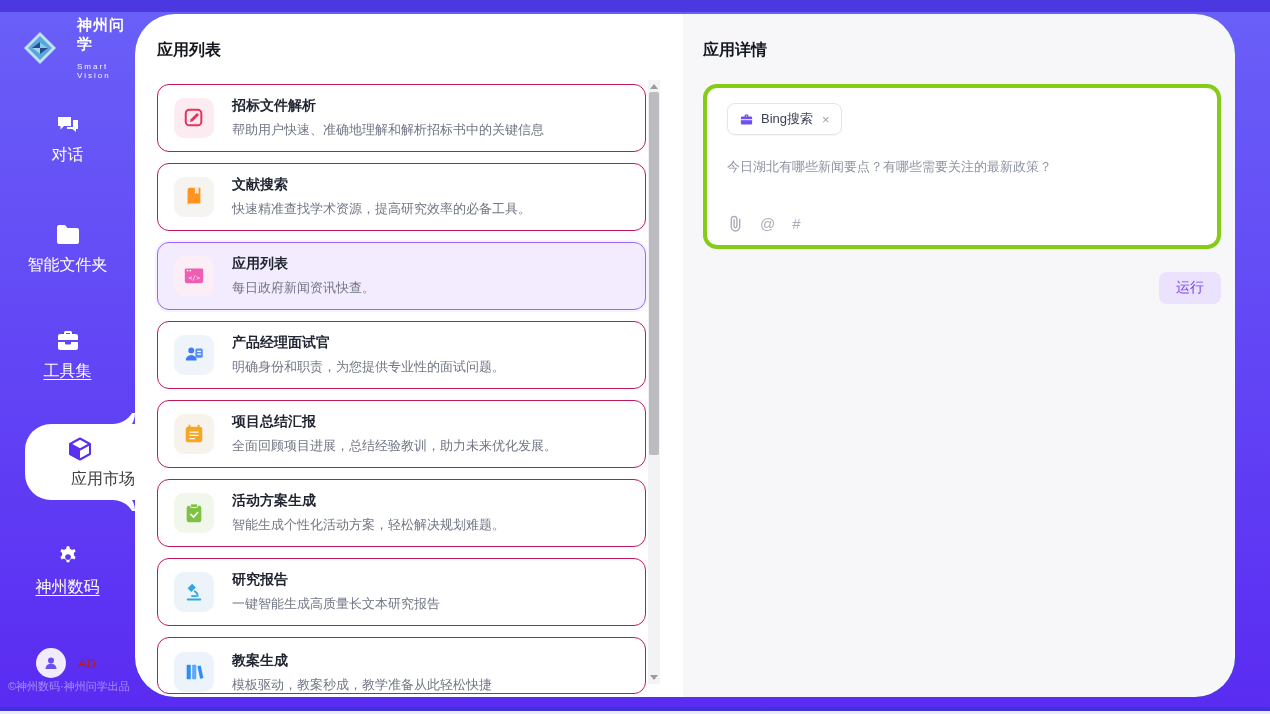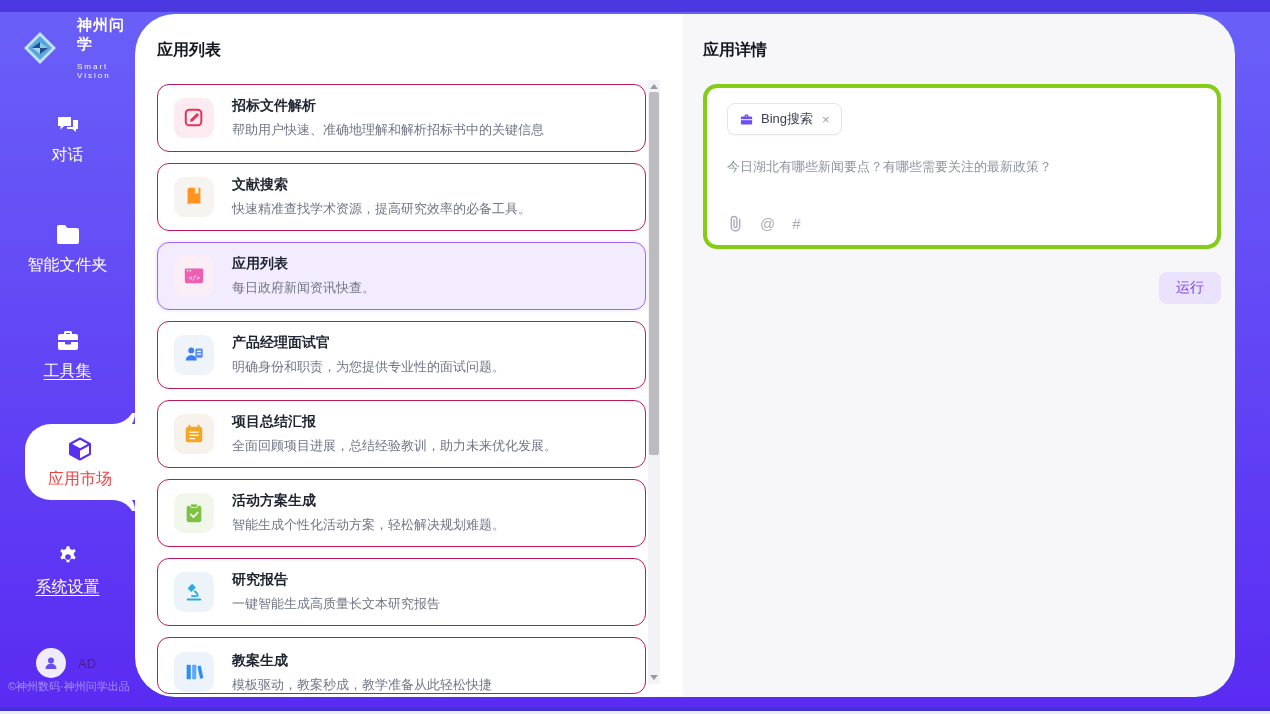--- a/index.html
+++ b/index.html
@@ -24,28 +24,28 @@
   .nav-item .nlabel { font-size:16px; color:#fff; }
   .nav-item .nlabel.underlined { text-decoration:underline; text-underline-offset:3px; }
 
   .nav-chat { top:112px; }
   .nav-folder { top:222px; }
   .nav-tools { top:328px; }
   .nav-settings { top:544px; }
 
   .nav-active { top:424px; left:25px; width:110px; height:76px; background:#fff;
     border-radius:26px 0 0 26px; padding-top:12px; }
-  .nav-active .nlabel { color:#ef4444; }
+  .nav-active .nlabel { color:#404040;text-align:right; }
   .nav-active::before, .nav-active::after { content:""; position:absolute; right:0; width:22px; height:22px; background:transparent; }
   .nav-active::before { top:-22px; border-bottom-right-radius:22px; box-shadow:0 11px 0 0 #fff; }
   .nav-active::after  { bottom:-22px; border-top-right-radius:22px; box-shadow:0 -11px 0 0 #fff; }
 
   .user-row { position:absolute; top:648px; left:36px; display:flex; align-items:center; gap:12px; }
   .avatar { width:30px; height:30px; border-radius:50%; background:#f0ecfe; display:flex; align-items:center; justify-content:center; }
-  .user-name { font-size:13px; color:#4c1d95; }
+  .user-name { font-size:13px; color:#b91c1c; }
   .side-footer { position:absolute; top:679px; left:8px; font-size:11px; color:rgba(255,255,255,.45); white-space:nowrap; }
 
   
   .content { position:absolute; left:135px; top:14px; right:35px; bottom:17px;
     border-radius:40px; overflow:hidden; display:flex; background:#0369a1; z-index:1; }
 
   
   .panel-list { width:548px; flex:none; background:#fff; position:relative; padding:26px 0 0 22px; }
   .panel-title { font-size:16px; font-weight:bold; color:#14171f; }
 
@@ -135,21 +135,21 @@
       <polyline points="3,8 13,13.5 23,8" fill="none" stroke="#5b2ff0" stroke-width="2" stroke-linejoin="round"></polyline>
       <polygon points="3,8 13,13.5 13,23.5 3,18" fill="#5b2ff0"></polygon>
     </svg>
     <div class="nlabel">应用市场</div>
   </div>
 
   <div class="nav-item nav-settings">
     <svg class="nicon" viewBox="0 0 24 24">
       <path fill-rule="evenodd" fill="#fff" d="M10.8 2h2.4l.5 2.3a7 7 0 012 1.2l2.2-.9 1.2 2.1-1.7 1.5a7 7 0 010 2.4l1.7 1.5-1.2 2.1-2.2-.9a7 7 0 01-2 1.2l-.5 2.3h-2.4l-.5-2.3a7 7 0 01-2-1.2l-2.2.9-1.2-2.1 1.7-1.5a7 7 0 010-2.4L4.9 6.7l1.2-2.1 2.2.9a7 7 0 012-1.2zM12 9.4a2.6 2.6 0 100 5.2 2.6 2.6 0 000-5.2z"></path>
     </svg>
-    <div class="nlabel underlined">系统设置</div>
+    <div class="nlabel underlined">神州数码</div>
   </div>
 
   <div class="user-row">
     <span class="avatar">
       <svg width="18" height="18" viewBox="0 0 18 18">
         <circle cx="9" cy="6.5" r="3" fill="#6a4ef2"></circle>
         <path d="M3.5 15a5.5 5.5 0 0111 0z" fill="#6a4ef2"></path>
       </svg>
     </span>
     <span class="user-name">AD</span>

